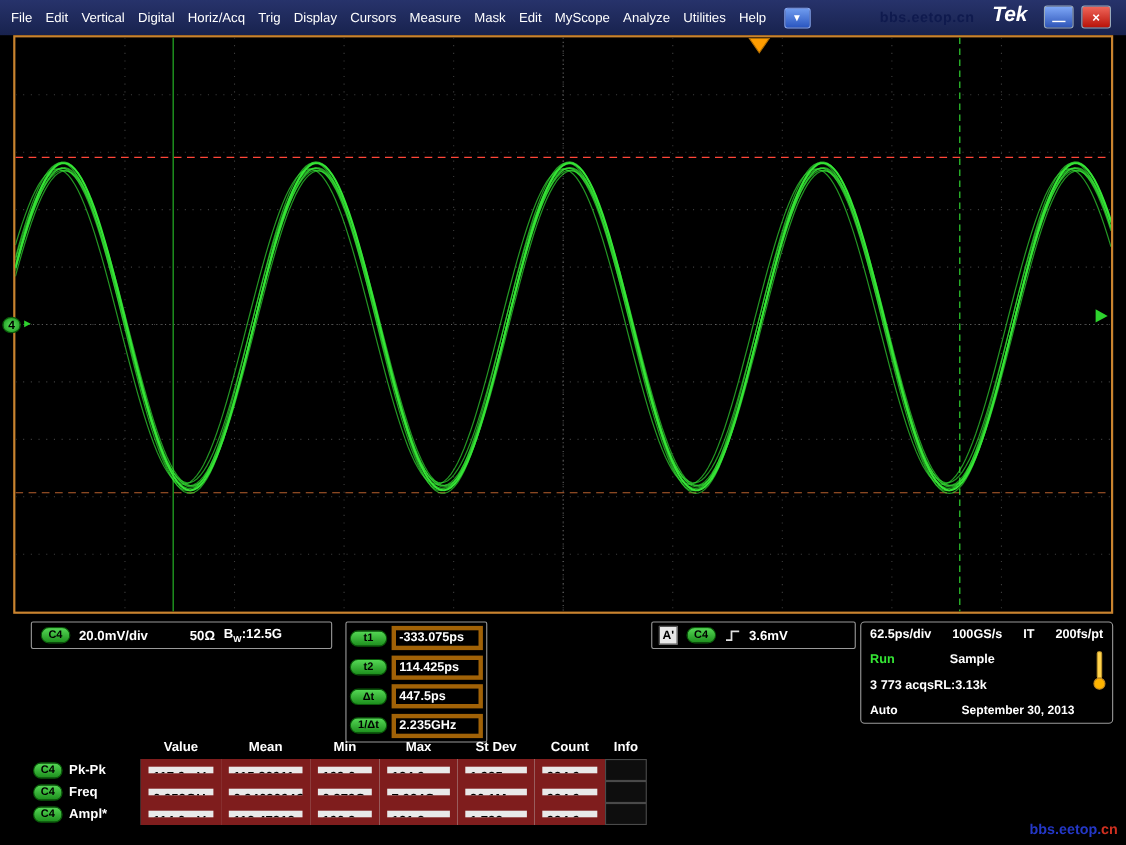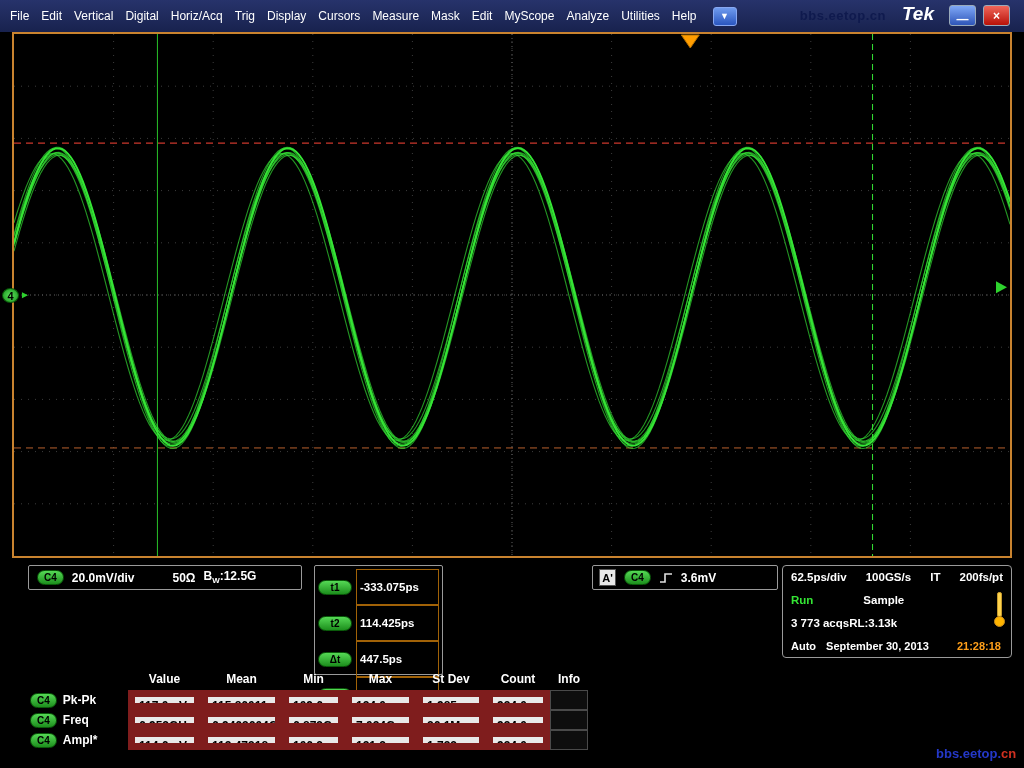--- a/index.html
+++ b/index.html
@@ -39,35 +39,35 @@
     color:#000;font-size:10px;font-weight:bold;padding:0 6px;line-height:13px;white-space:nowrap;
     text-align:center;}
   #ch-readout{left:28px;top:565px;width:274px;height:25px;gap:8px;padding:0 8px;}
   #ch-readout .imp{margin-left:30px;}
   #ch-readout sub{font-size:8px;}
 
   #cursor-box{left:314px;top:565px;width:129px;height:110px;padding:3px;}
   .cur-rows{display:flex;flex-direction:column;justify-content:space-between;width:100%;height:100%;}
   .cur-row{display:flex;align-items:center;gap:4px;}
   .cur-row .badge{width:34px;padding:0 2px;}
-  .cur-val{flex:1;border:1px solid #a16207;padding:11px 3px;font-size:11.5px;color:#fff;}
+  .cur-val{flex:1;border:4px solid #a16207;padding:1px 3px;font-size:11.5px;color:#fff;}
 
   #trig-box{left:592px;top:565px;width:186px;height:25px;gap:8px;padding:0 6px;}
   .trig-src{background:#e8e8e8;color:#000;width:17px;height:17px;border:1px solid #555;
     display:flex;align-items:center;justify-content:center;font-size:11px;font-weight:bold;}
 
   #status-box{left:782px;top:565px;width:230px;height:93px;border-radius:4px;
     flex-direction:column;align-items:stretch;justify-content:space-between;padding:5px 8px;}
   .srow{display:flex;align-items:center;font-size:11.5px;font-weight:bold;white-space:nowrap;}
   .srow.r1{justify-content:space-between;}
   .srow.r2 .run{color:#35e635;}
   .srow.r2 .sample{margin-left:50px;}
   .srow.r3{}
   .srow.r3 .rl{}
-  .srow.r4{font-size:11px;}
+  .srow.r4{font-size:11px;gap:48px;}
   .srow.r4 .date{margin-left:10px;}
   .srow.r4 .time{margin-left:auto;margin-right:2px;color:#ff9f1a;}
   .thermo{position:absolute;right:6px;top:26px;width:11px;height:35px;}
   .thermo .stem{position:absolute;left:3px;top:0;width:5px;height:25px;background:#ffd34d;
     border:1px solid #c59a2e;border-radius:2px;}
   .thermo .bulb{position:absolute;left:0;bottom:0;width:11px;height:11px;border-radius:50%;
     background:#ffb400;border:1px solid #c58a1e;}
 
   
   #meas-table{position:absolute;left:28px;top:670px;width:560px;display:grid;

